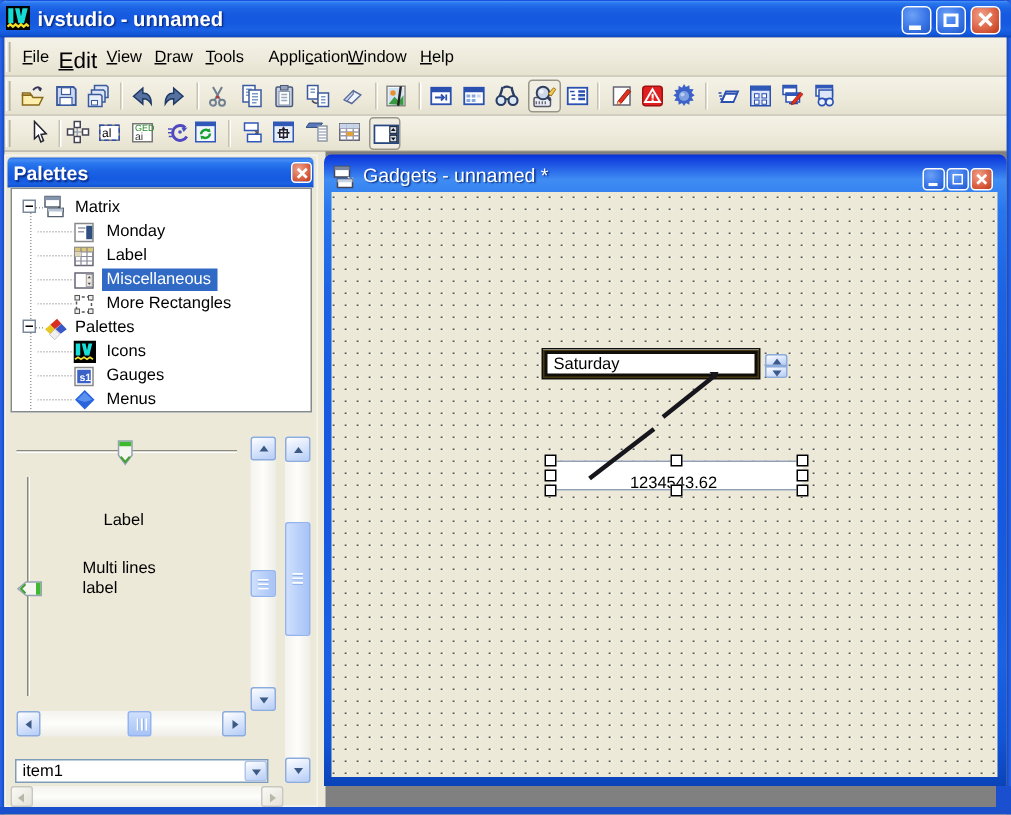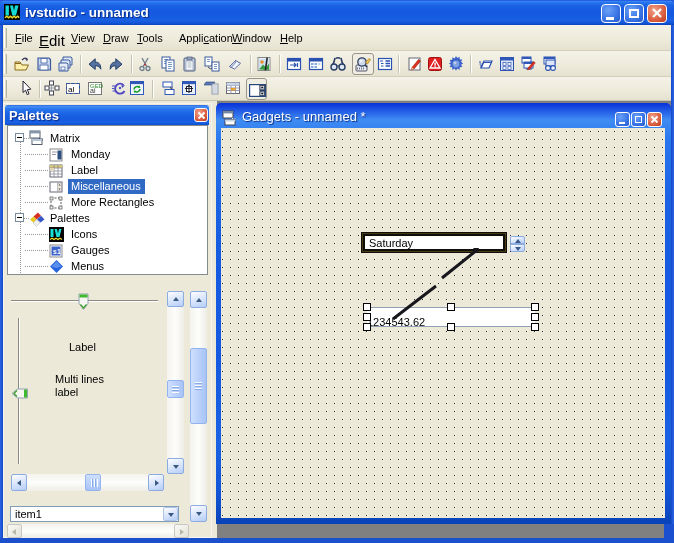--- a/index.html
+++ b/index.html
@@ -485,21 +485,21 @@
 <div class="sbtn" style="left:510px;top:244px;width:15px;height:8px;border-radius:0 0 2px 2px">
     <div class="td" style="left:4px;top:2px;border-top-color:#3a5a8c"></div>
   </div>
 
 <svg class="abs" style="left:380px;top:245px;z-index:5" width="110" height="80">
     <path d="M97 5 L62 33 M56 41 L13 74" stroke="#16161c" stroke-width="3" fill="none"></path>
     <path d="M93 3 l6 0 l-2 5 z" fill="#16161c"></path>
   </svg>
 
 <div class="abs" style="left:367px;top:307px;width:168px;height:20px;background:#fff;border-top:1px solid #92a0b4;border-bottom:1px solid #92a0b4"></div>
-<div class="abs" style="left:367px;top:316px;width:164px;font-size:11px;color:#000;text-align:left">1234543.62</div>
+<div class="abs" style="left:367px;top:316px;width:164px;font-size:11px;color:#000;text-align:center">1234543.62</div>
 <div class="hdl" style="left:363px;top:303px"></div>
 <div class="hdl" style="left:447px;top:303px"></div>
 <div class="hdl" style="left:531px;top:303px"></div>
 <div class="hdl" style="left:363px;top:313px"></div>
 <div class="hdl" style="left:531px;top:313px"></div>
 <div class="hdl" style="left:363px;top:323px"></div>
 <div class="hdl" style="left:447px;top:323px"></div>
 <div class="hdl" style="left:531px;top:323px"></div>
 <div class="abs" style="left:664px;top:524px;width:10px;height:14px;background:#1a4fd0"></div>
 

